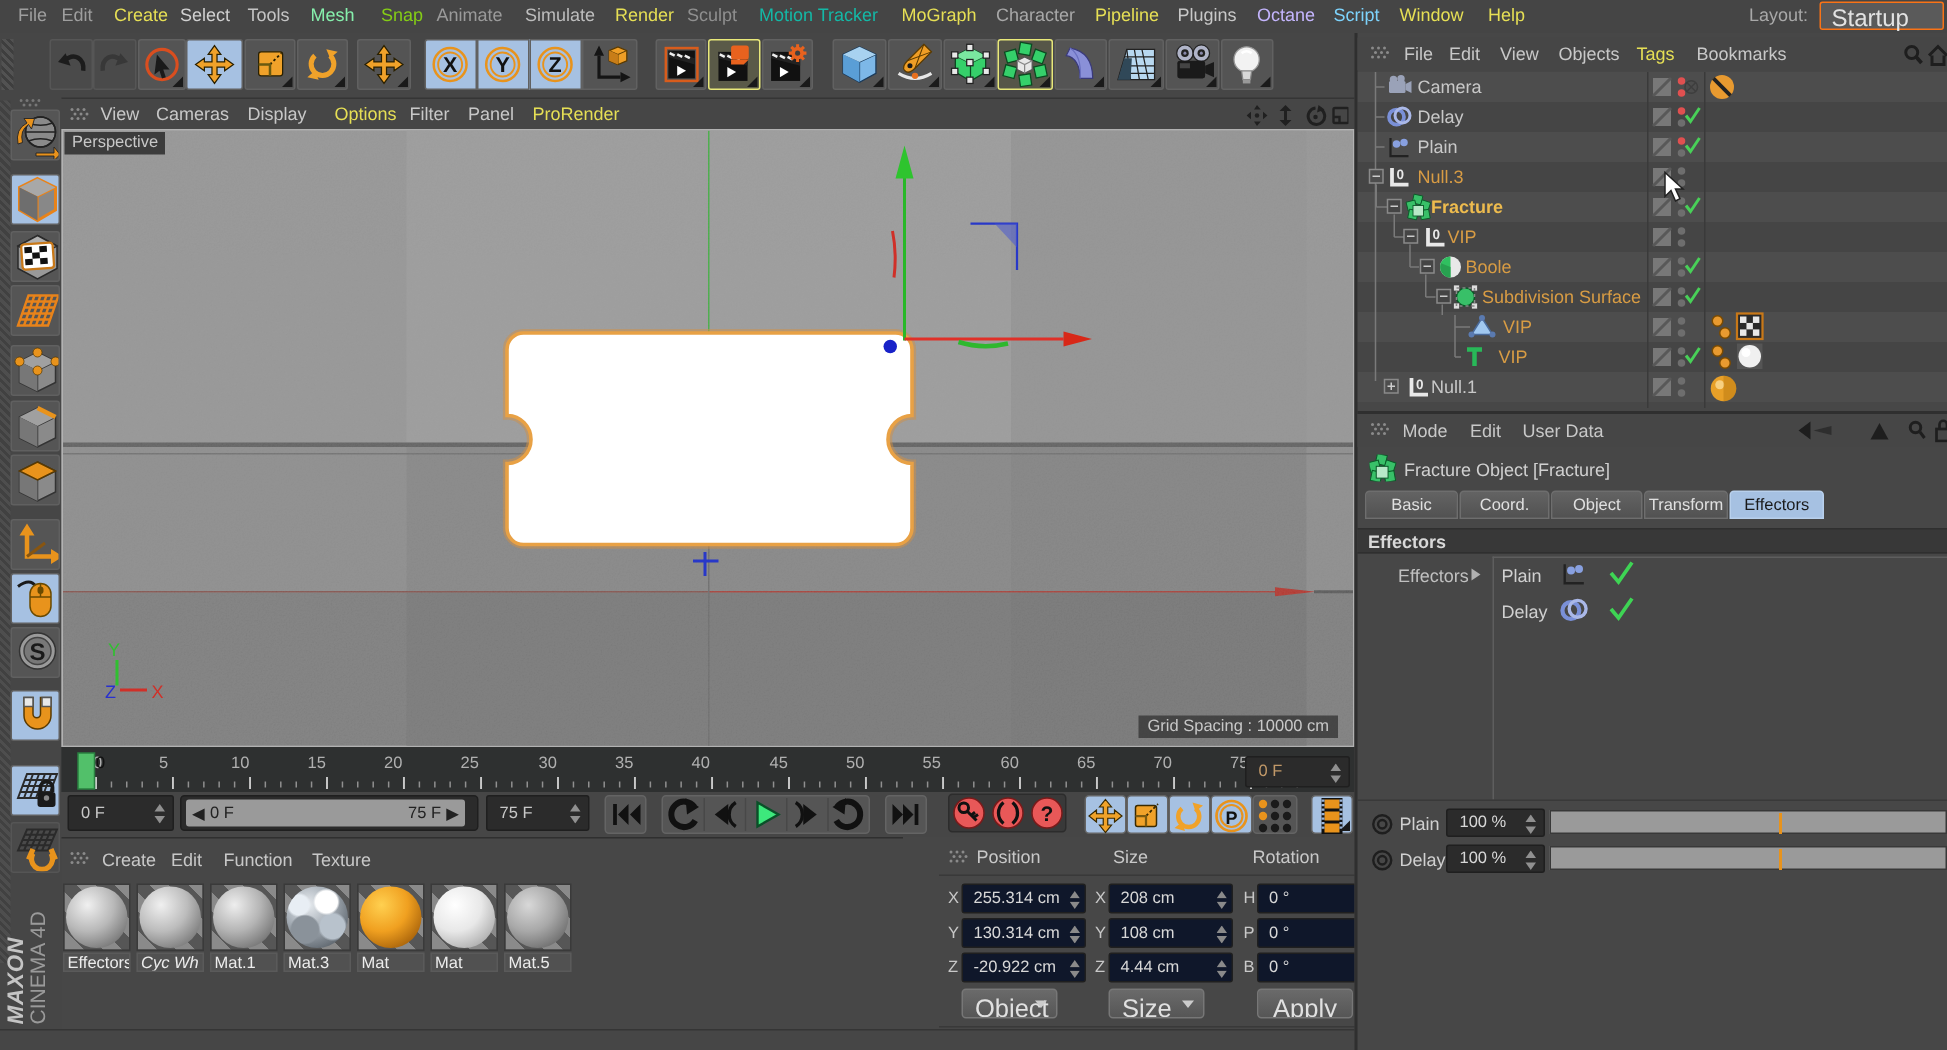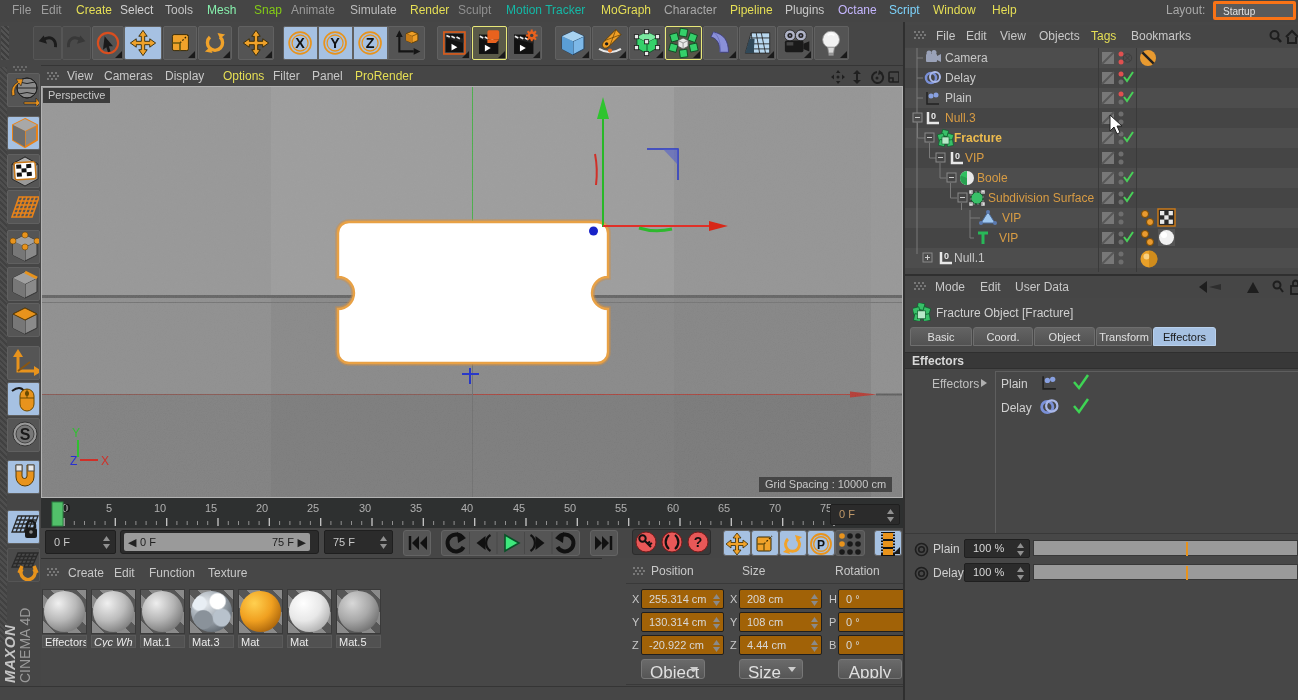--- a/index.html
+++ b/index.html
@@ -29,21 +29,21 @@
 
 #matpanel{left:41px;top:558px;width:561px;height:128px;background:#474747;border-top:1px solid #2f2f2f;}
 .tpb{top:2px;width:28px;height:26px;background:#555555;border:1px solid #646464;border-radius:3px;}
 .tpb.blue2{background:#a6c1e2;}
 .mat{position:absolute;top:30px;width:45px;height:45px;background:repeating-linear-gradient(45deg,#8a8a8a 0 9px,#565656 9px 18px);border:1px solid #3a3a3a;}
 .mat .lbl{position:absolute;left:-1px;top:45px;width:45px;height:13px;background:#515151;border:1px solid #5a5a5a;color:#ececec;font-size:11px;padding:0 2px;overflow:hidden;white-space:nowrap;}
 .sph{position:absolute;left:1px;top:1px;width:41px;height:41px;border-radius:50%;}
 #coordpanel{left:626px;top:558px;width:301px;height:128px;background:#474747;}
 #statusbar{left:0;top:686px;width:903px;height:14px;background:#464646;border-top:1px solid #353535;}
 .cl{position:absolute;font-size:11px;color:#c8c8c8;}
-.cf{position:absolute;width:83px;height:20px;background:#a16207;border:1px solid #1f1f1f;border-radius:2px;color:#d8d8d8;font-size:11px;padding:3px 0 0 7px;}
+.cf{position:absolute;width:83px;height:20px;background:#0f172a;border:1px solid #1f1f1f;border-radius:2px;color:#d8d8d8;font-size:11px;padding:3px 0 0 7px;}
 .cf:after{content:"";position:absolute;right:3px;top:4px;width:7px;height:5px;background:#8a8a8a;clip-path:polygon(50% 0,100% 100%,0 100%);}
 .cf:before{content:"";position:absolute;right:3px;top:11px;width:7px;height:5px;background:#8a8a8a;clip-path:polygon(0 0,100% 0,50% 100%);}
 .cbtn{position:absolute;width:64px;height:20px;background:linear-gradient(#6a6a6a,#565656);border:1px solid #777;border-radius:3px;color:#e0e0e0;font-size:17px;padding:3px 0 0 8px;white-space:nowrap;overflow:hidden;}
 
 #rightcol{left:903px;top:22px;width:395px;height:678px;background:#474747;border-left:2px solid #2f2f2f;}
 .rm{position:absolute;top:4px;font-size:12px;color:#c8c8c8;}
 .tab{position:absolute;height:19px;background:linear-gradient(#636363,#525252);border:1px solid #6e6e6e;border-radius:3px 3px 0 0;color:#e0e0e0;font-size:11px;text-align:center;padding-top:3px;}
 </style></head>
 <body>
 <div id="root">
@@ -62,21 +62,21 @@
 <span class="mi" style="left:506px;color:#14b8a6">Motion Tracker</span>
 <span class="mi" style="left:601px;color:#e6df55">MoGraph</span>
 <span class="mi" style="left:664px;color:#a8a8a8">Character</span>
 <span class="mi" style="left:730px;color:#e6df55">Pipeline</span>
 <span class="mi" style="left:785px;color:#c8c8c8">Plugins</span>
 <span class="mi" style="left:838px;color:#c4b5fd">Octane</span>
 <span class="mi" style="left:889px;color:#7dd3fc">Script</span>
 <span class="mi" style="left:933px;color:#e6df55">Window</span>
 <span class="mi" style="left:992px;color:#e6df55">Help</span>
 <span class="mi" style="left:1166px;color:#a8a8a8">Layout:</span>
-<span class="abs" style="left:1213px;top:1px;width:83px;height:19px;background:#5a5a5a;border:3px solid #f97316;border-radius:2px;font-size:10px;color:#e2e2e2;padding:2px 0 0 7px;">Startup</span>
+<span class="abs" style="left:1213px;top:1px;width:83px;height:19px;background:#5a5a5a;border:1px solid #f97316;border-radius:2px;font-size:16px;color:#e2e2e2;padding:2px 0 0 7px;">Startup</span>
 </div>
 <div class="abs" id="toolbar">
 <div class="abs" style="left:1px;top:4px;width:8px;height:34px;background:repeating-linear-gradient(45deg,#525252 0 2px,#3e3e3e 2px 4px);"></div>
 
 <div class="tbtn" style="left:33px;width:29px;background:#4a4a4a;border-color:#565656;">
 <svg width="27" height="32" viewBox="0 0 27 38">
           <path d="M8 16 C16 9 24 14 23 24" stroke="#1c1c1c" stroke-width="3.5" fill="none"></path>
           <path d="M3 17 L13 20 L9 10 Z" fill="#1c1c1c"></path>
         </svg></div>
 <div class="tbtn" style="left:62px;width:29px;background:#4a4a4a;border-color:#565656;">

